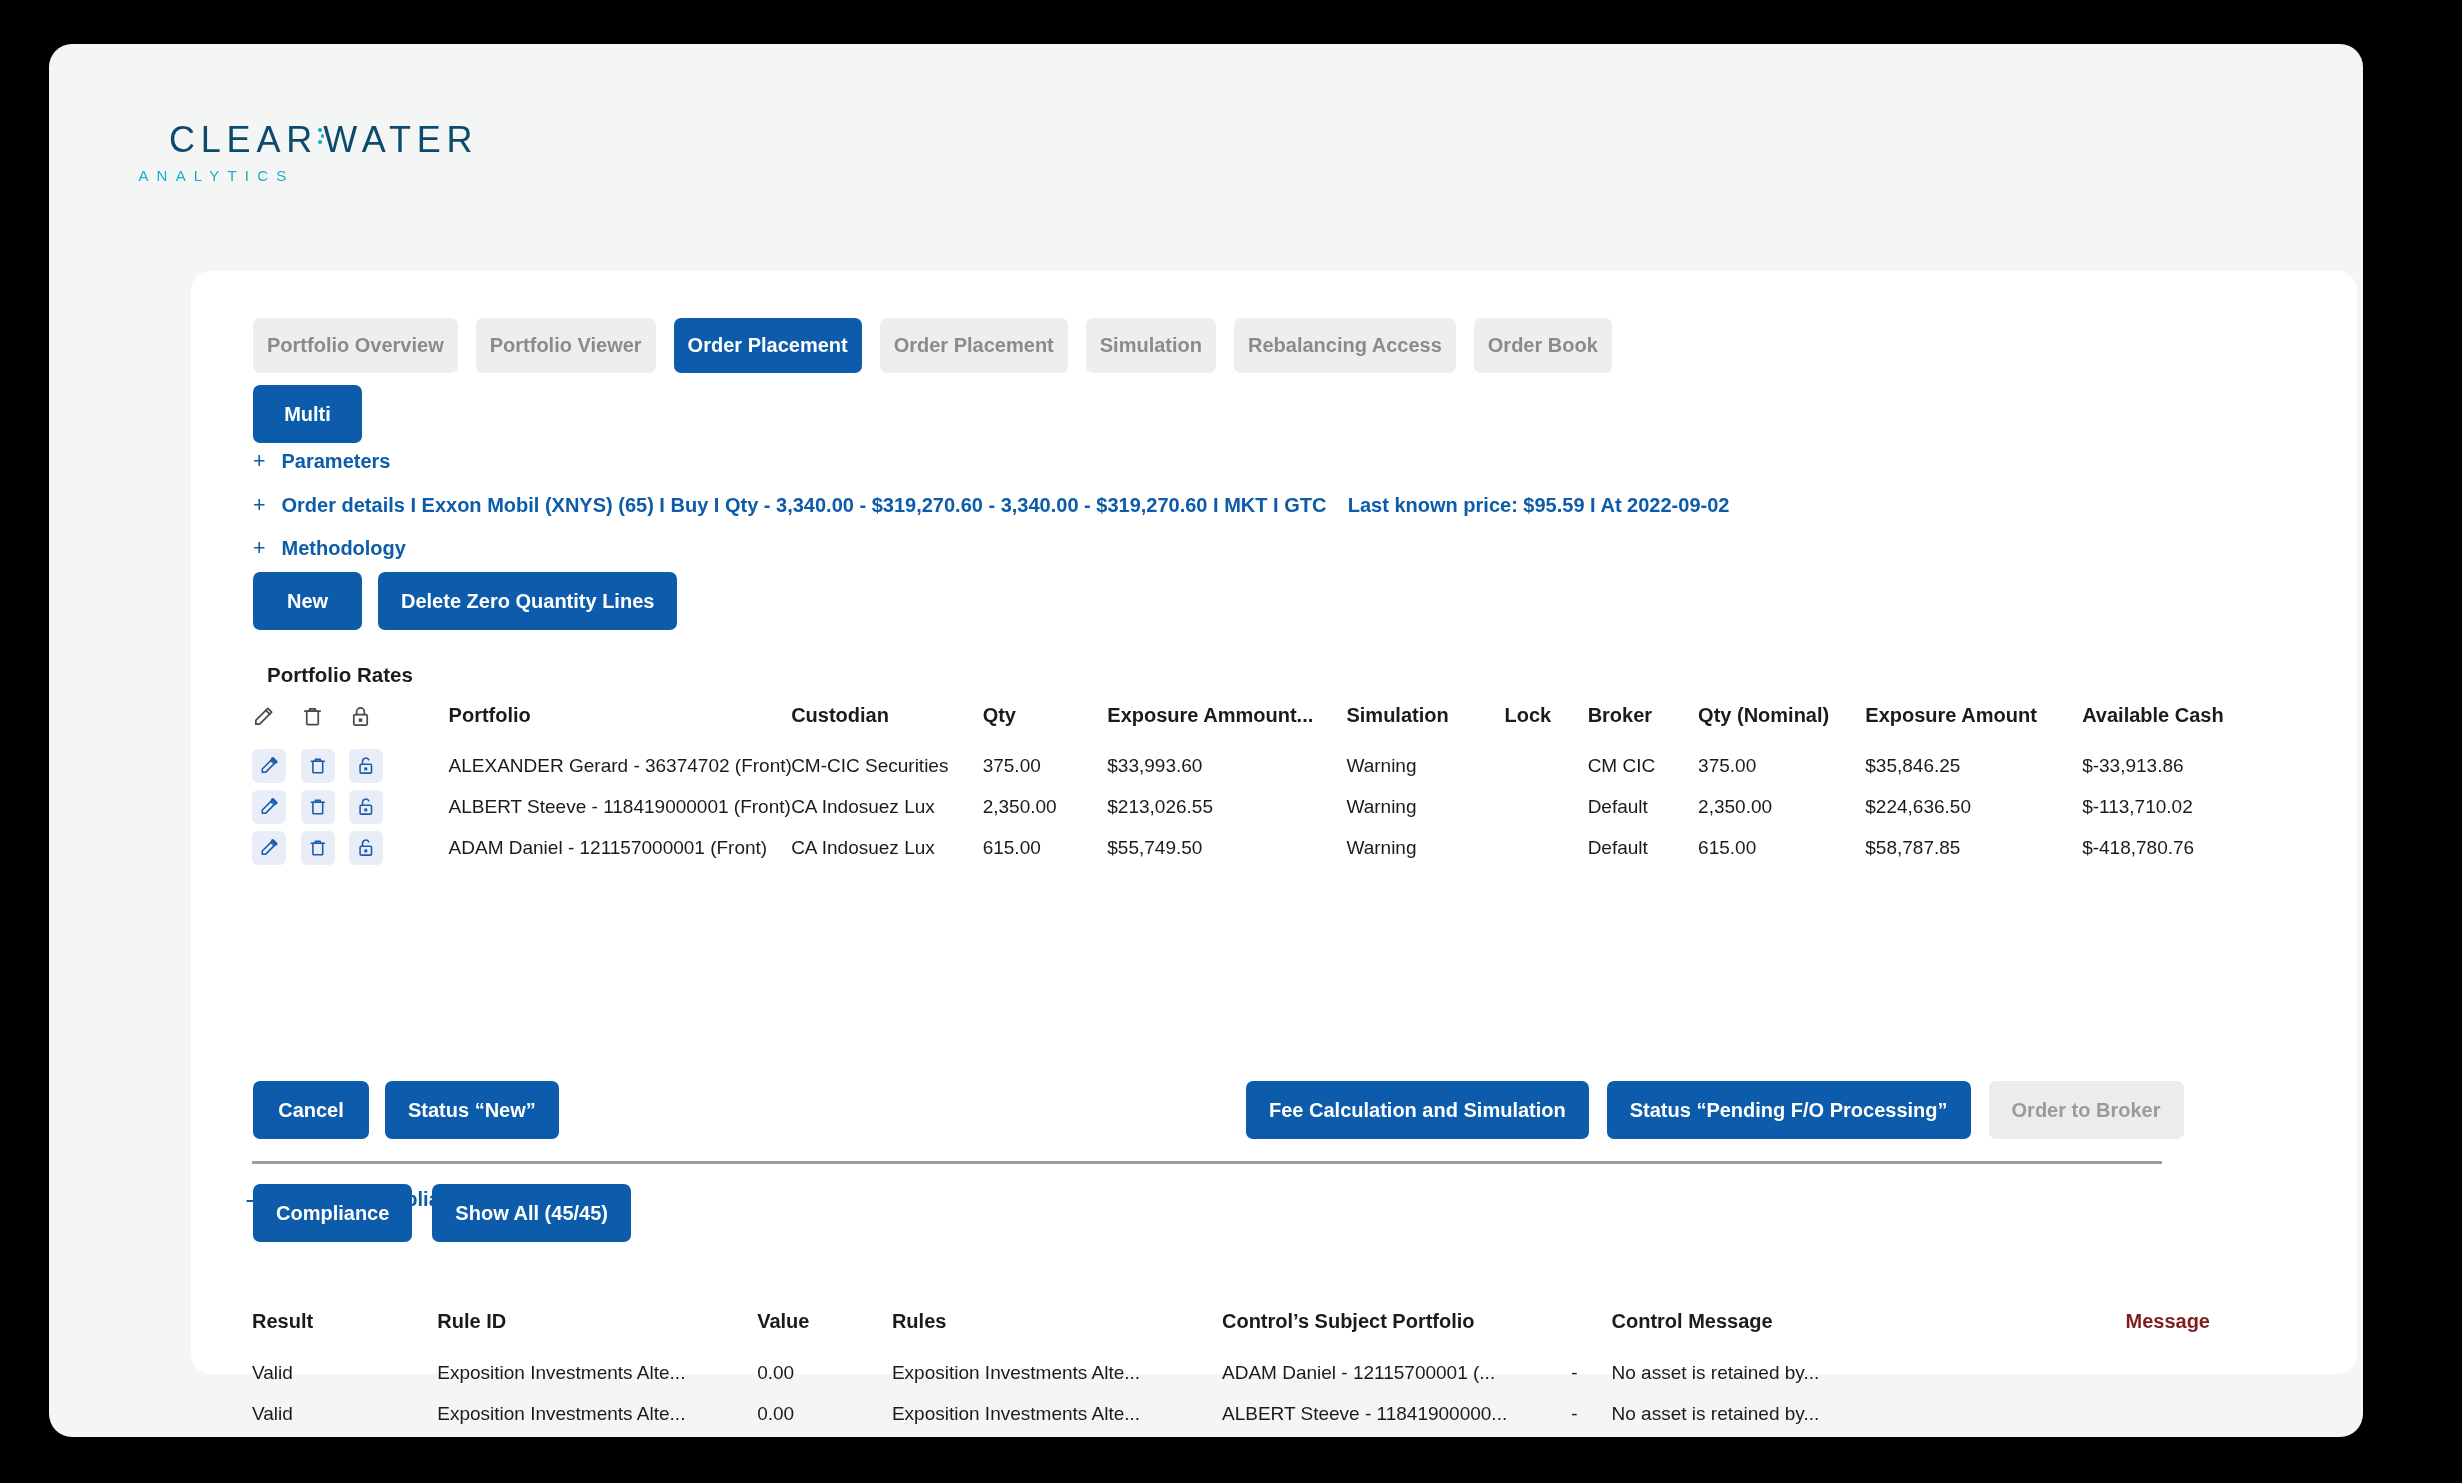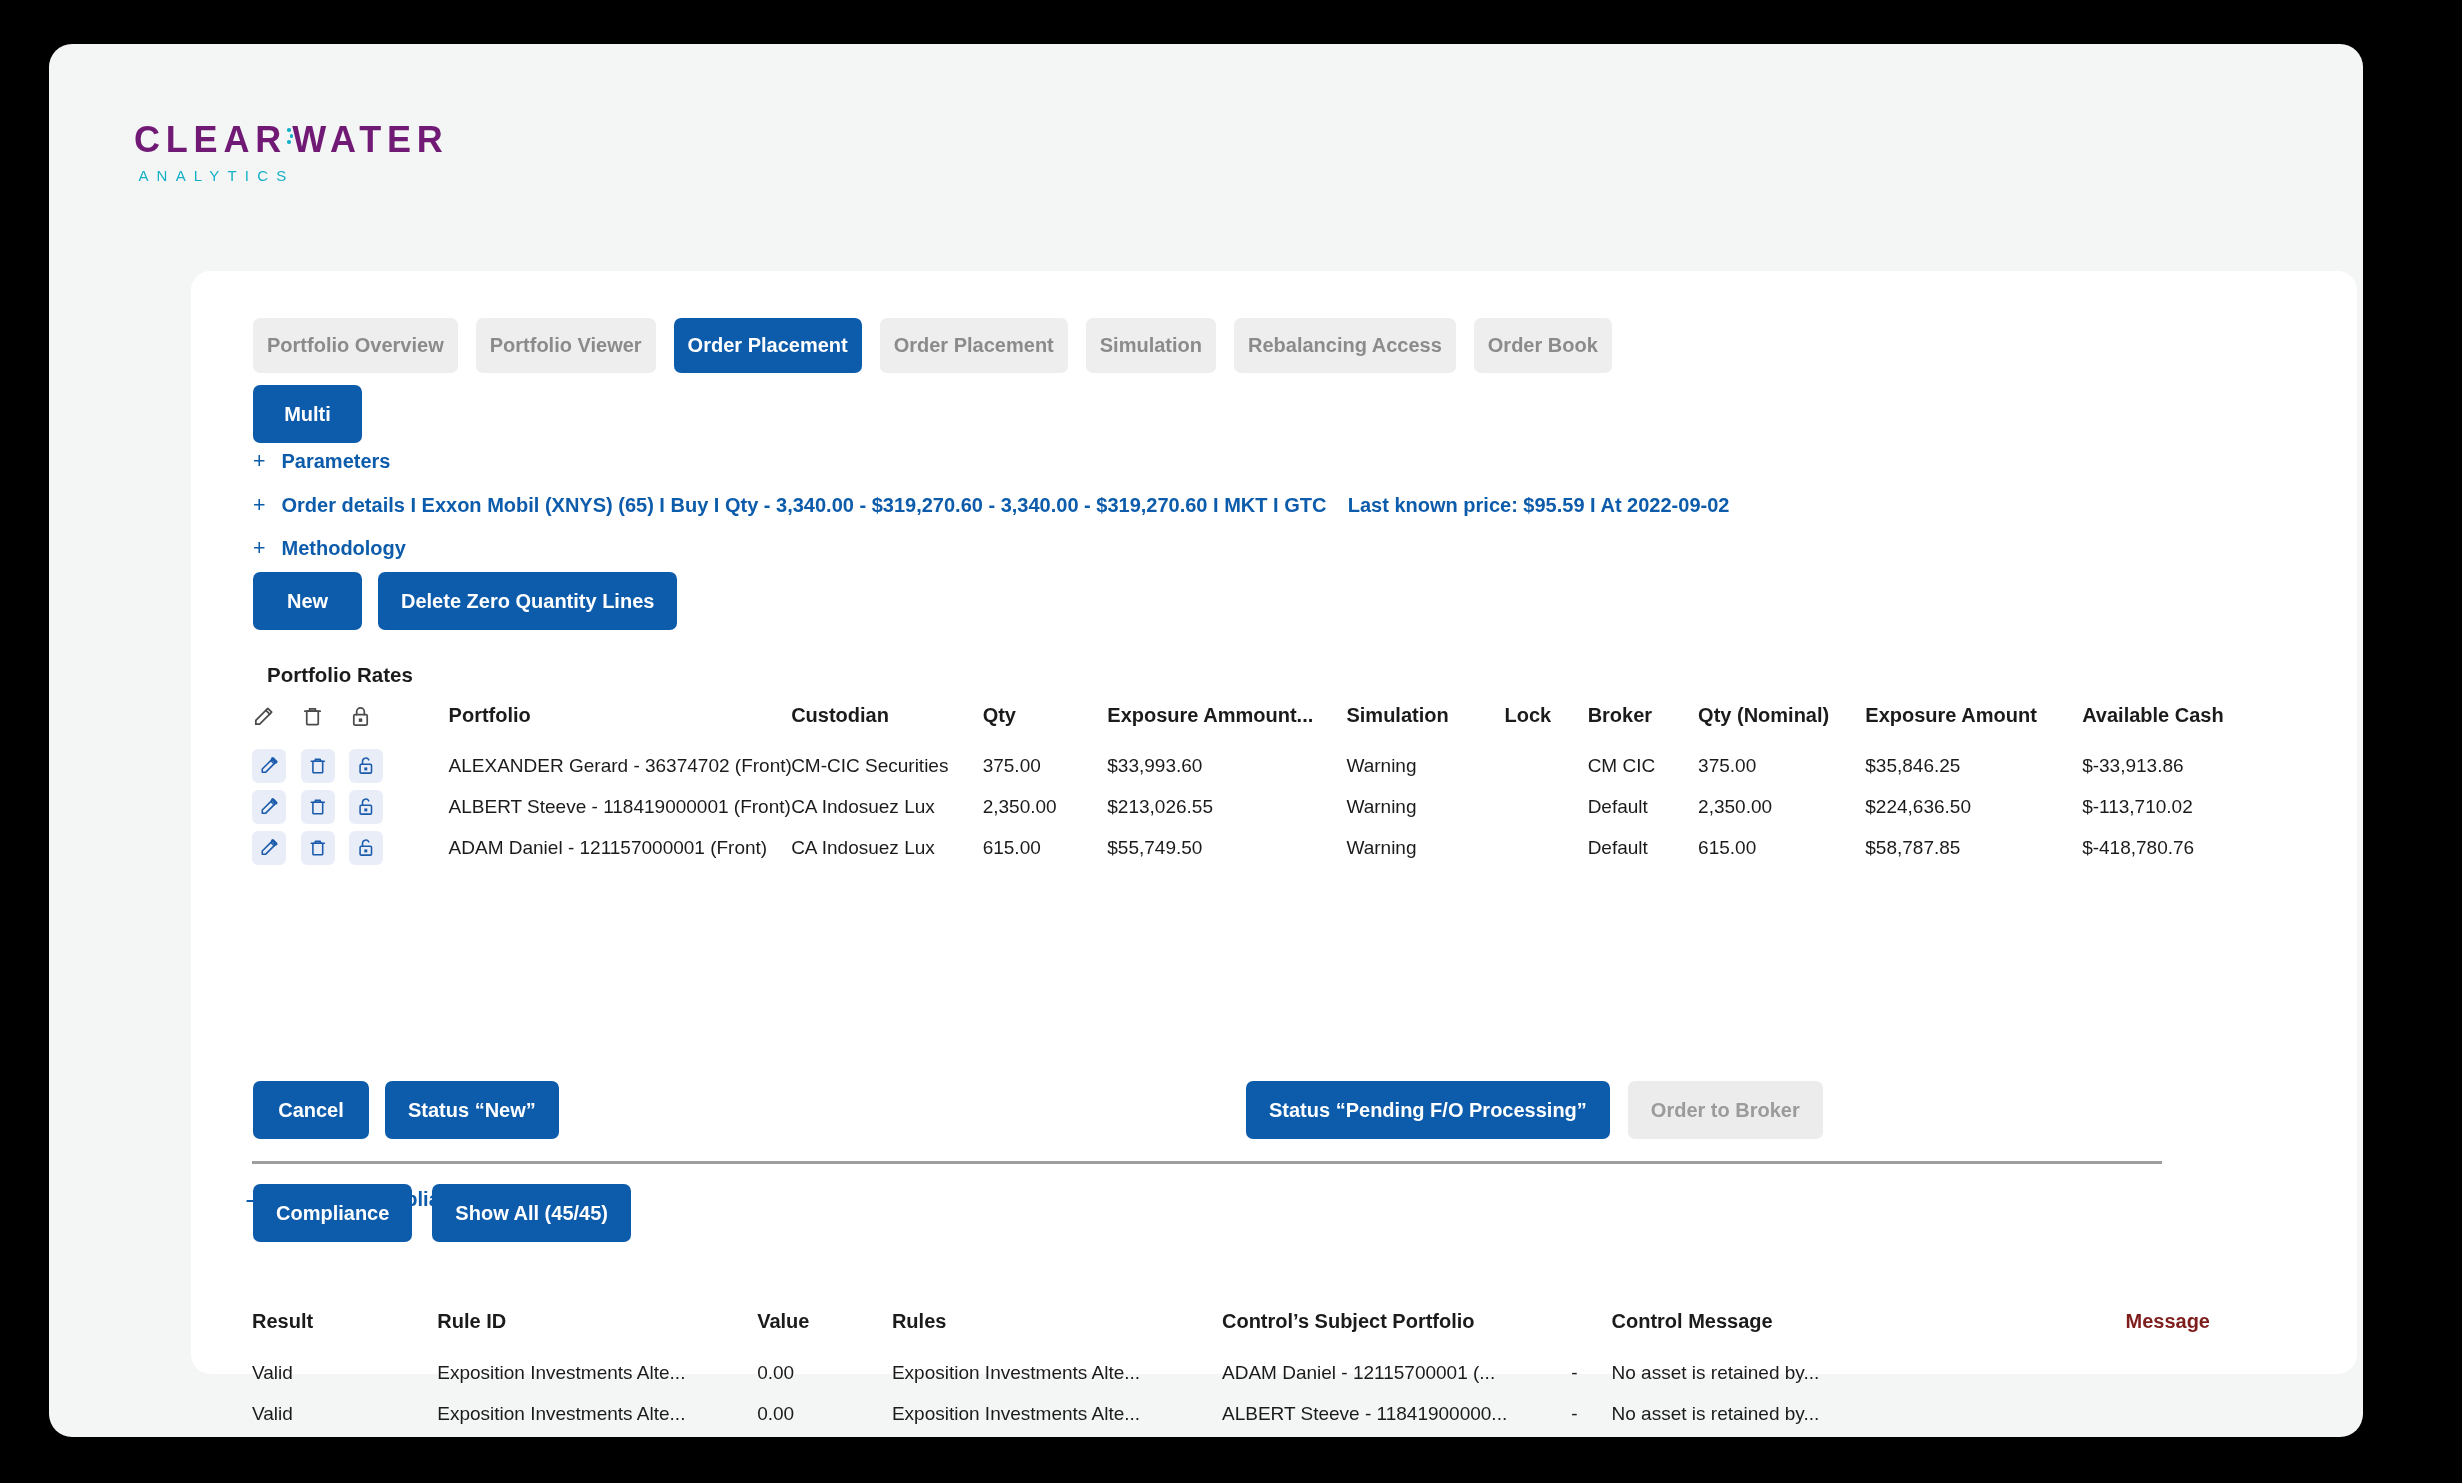--- a/index.html
+++ b/index.html
@@ -34,24 +34,25 @@
   
   #brand {
     position: absolute;
     left: 85px;
     top: 78px;
     user-select: none;
   }
   .brand-main {
     font-size: 36px;
     letter-spacing: 5.8px;
-    font-weight: 700;
-    color: #701a75;
+    font-weight: 400;
+    color: #0c4a6e;
     line-height: 1;
     white-space: nowrap;
+    margin-left: 35px;
   }
   .brand-sub {
     font-size: 15px;
     letter-spacing: 8.2px;
     color: #12b0c6;
     font-weight: 500;
     margin-top: 9px;
     padding-left: 4.4px;
     white-space: nowrap;
   }
@@ -540,20 +541,21 @@
             </tr>
           </tbody>
       </table>
 
       <div id="row-status-left">
         <button class="btn-primary" style="min-width:116px;">Cancel</button>
         <button class="btn-primary">Status “New”</button>
       </div>
 
       <div id="row-status-right">
+        <button class="btn-primary">Fee Calculation and Simulation</button>
         <button class="btn-primary">Status “Pending F/O Processing”</button>
         <button class="btn-primary btn-disabled">Order to Broker</button>
       </div>
 
       <div id="divider"></div>
 
       <div id="console-head">
         <span class="dash">–</span><span>Console - Compliance</span><span class="warnword">Warning</span>
       </div>
 

